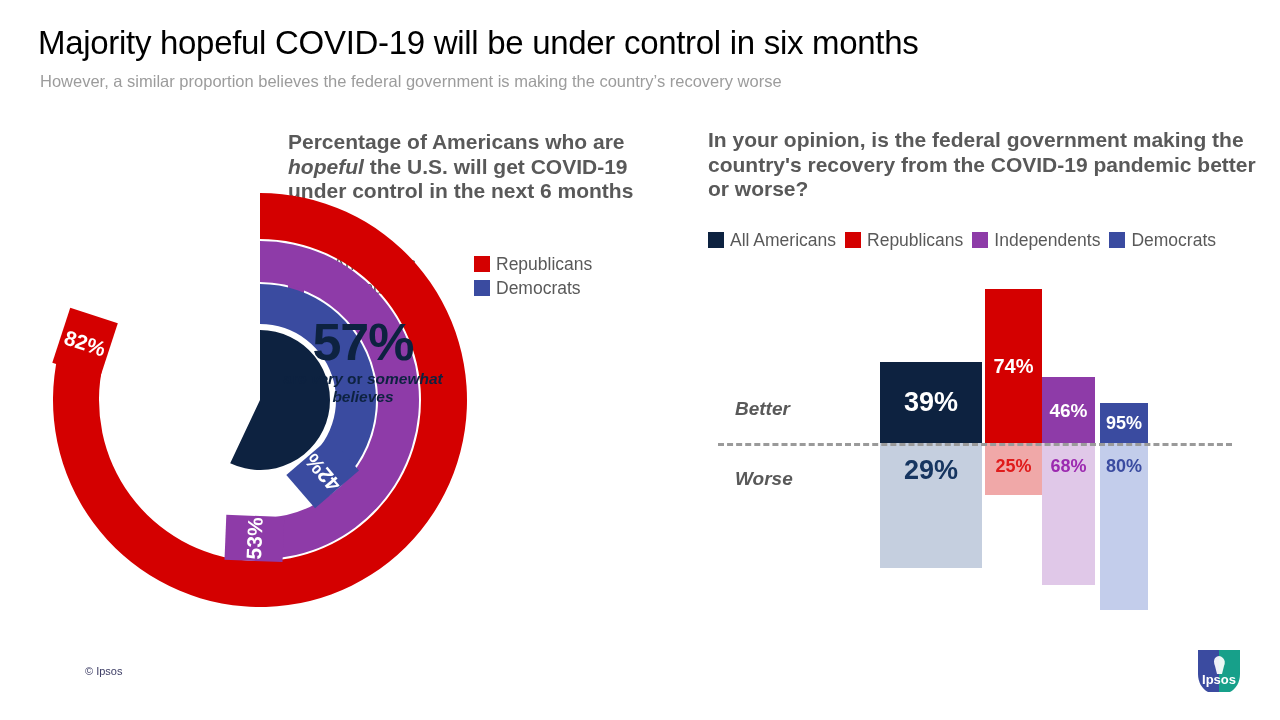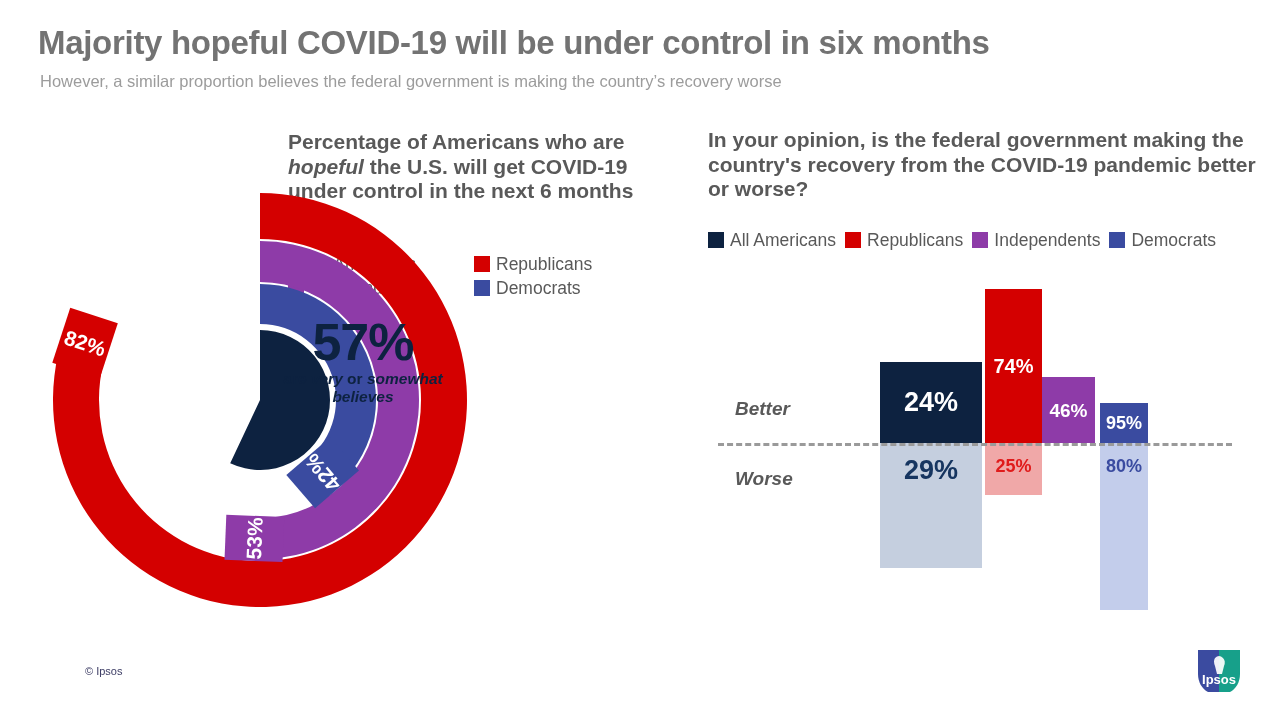--- a/index.html
+++ b/index.html
@@ -13,22 +13,22 @@
     font-family: "Liberation Sans", sans-serif;
     color: #595959;
   }
 
   
   #header-title {
     position: absolute;
     left: 38px; top: 26px;
     width: 1210px;
     font-size: 33px;
-    font-weight: bold;
-    color: #737373;
+    font-weight: normal;
+    color: #000000;
     letter-spacing: -0.3px;
     line-height: 1.05;
   }
   #header-subtitle {
     position: absolute;
     left: 40px; top: 72px;
     width: 1210px;
     font-size: 16.5px;
     color: #9c9c9c;
     line-height: 1.2;
@@ -237,33 +237,36 @@
       <span class="legend-swatch" style="background: rgb(58, 75, 160);"></span>
       <span class="legend-label">Democrats</span>
     </div>
   </div>
 
 <div id="bar-chart">
   <div id="axis-label-better" class="axis-label">Better</div>
   <div id="axis-label-worse" class="axis-label">Worse</div>
 
 <div class="bar bar-top" style="left: 180px; width: 102px; height: 81px; background: rgb(13, 34, 64); top: 102px;">
-      <span class="bar-value" style="color: rgb(255, 255, 255); font-size: 27px;">24%</span>
+      <span class="bar-value" style="color: rgb(255, 255, 255); font-size: 27px;">39%</span>
     </div>
     <div class="bar bar-bottom" style="left: 180px; width: 102px; height: 125px; background: rgb(197, 207, 223); top: 183px;">
       <span class="bar-value" style="color: rgb(22, 53, 96); font-size: 27px;">29%</span>
     </div>
     <div class="bar bar-top" style="left: 285px; width: 57px; height: 154px; background: rgb(212, 0, 0); top: 29px;">
       <span class="bar-value" style="color: rgb(255, 255, 255); font-size: 20px;">74%</span>
     </div>
     <div class="bar bar-bottom" style="left: 285px; width: 57px; height: 52px; background: rgb(240, 168, 168); top: 183px;">
       <span class="bar-value" style="color: rgb(224, 27, 27); font-size: 18px;">25%</span>
     </div>
     <div class="bar bar-top" style="left: 342px; width: 53px; height: 66px; background: rgb(142, 59, 168); top: 117px;">
       <span class="bar-value" style="color: rgb(255, 255, 255); font-size: 19px;">46%</span>
+    </div>
+    <div class="bar bar-bottom" style="left: 342px; width: 53px; height: 142px; background: rgb(224, 200, 232); top: 183px;">
+      <span class="bar-value" style="color: rgb(156, 42, 176); font-size: 18px;">68%</span>
     </div>
     <div class="bar bar-top" style="left: 400px; width: 48px; height: 40px; background: rgb(58, 75, 160); top: 143px;">
       <span class="bar-value" style="color: rgb(255, 255, 255); font-size: 18px;">95%</span>
     </div>
     <div class="bar bar-bottom" style="left: 400px; width: 48px; height: 167px; background: rgb(195, 205, 235); top: 183px;">
       <span class="bar-value" style="color: rgb(58, 75, 160); font-size: 18px;">80%</span>
     </div>
     <div id="baseline" style="z-index: 5;"></div>
   </div>
 

